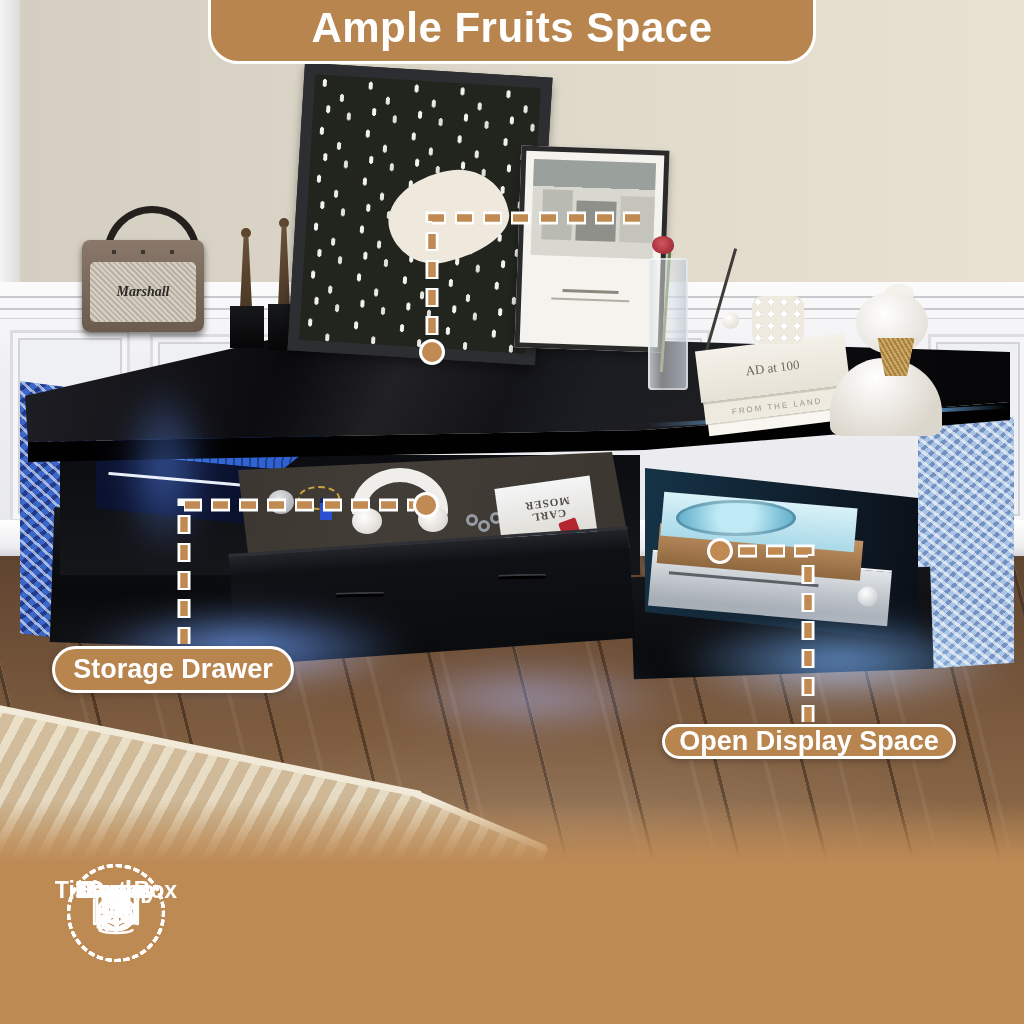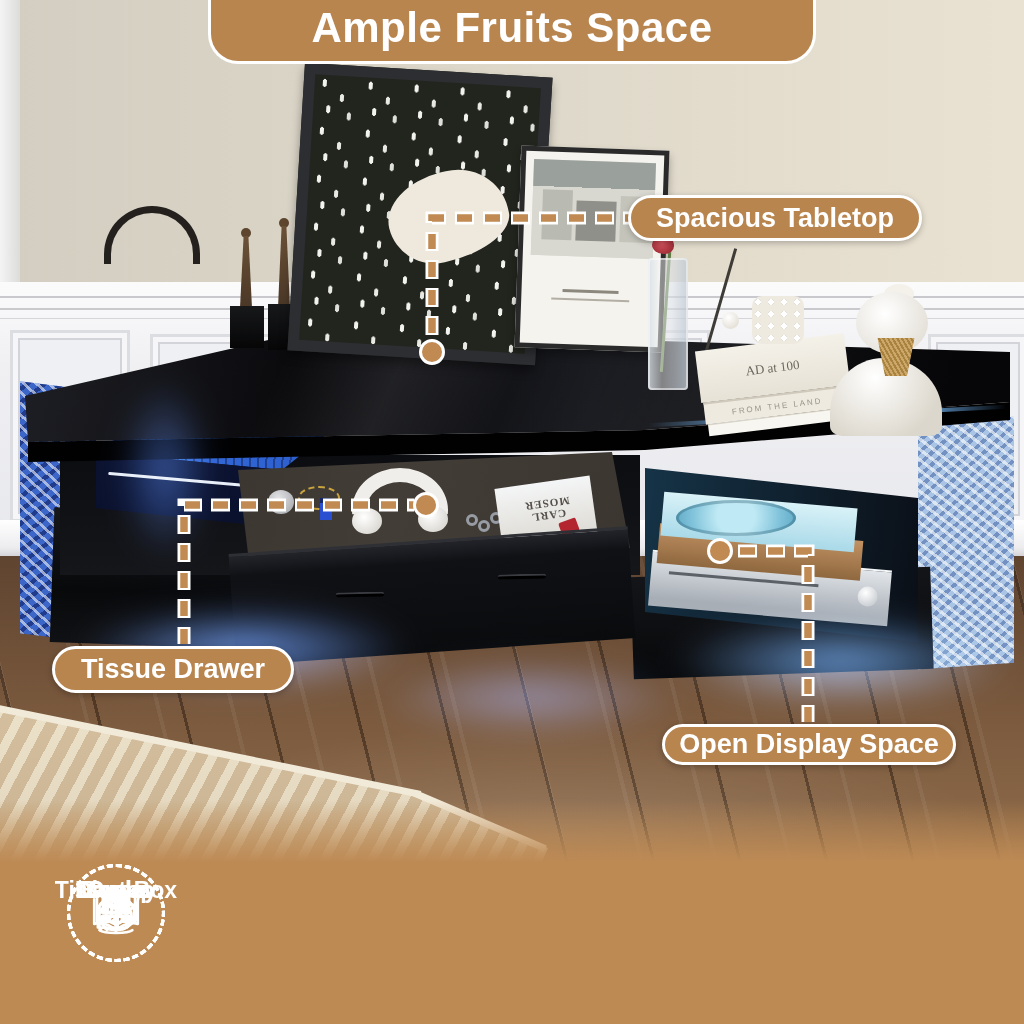--- a/index.html
+++ b/index.html
@@ -198,21 +198,21 @@
   .g3{left:670px;top:616px;width:340px;height:92px;background:radial-gradient(closest-side,rgba(120,180,255,.8),transparent);}
   .g4{left:120px;top:380px;width:90px;height:180px;background:radial-gradient(closest-side,rgba(90,140,255,.5),transparent);}
 
   
   .callout-svg{left:0;top:0;width:1024px;height:1024px;pointer-events:none;}
   .pill{display:flex;align-items:center;justify-content:center;border-radius:999px;
     background:#b8854f;border:3px solid #ffffff;color:#fff;font-weight:bold;
     box-shadow:0 2px 6px rgba(0,0,0,.25);}
   .pill-tabletop{left:628px;top:195px;width:294px;height:46px;font-size:27px;}
   .pill-drawer{left:52px;top:646px;width:242px;height:47px;font-size:27px;}
-  .pill-display{left:662px;top:724px;width:294px;height:41px;font-size:27px;}
+  .pill-display{left:662px;top:724px;width:294px;height:35px;font-size:27px;}
 
   .banner{left:208px;top:-6px;width:608px;height:70px;border:3px solid #fff;border-top:none;
     border-radius:0 0 30px 30px;background:#b8854f;display:flex;align-items:center;justify-content:center;
     color:#fff;font-weight:bold;font-size:42px;letter-spacing:.5px;}
 
   .band{left:0;top:800px;width:1024px;height:224px;
     background:linear-gradient(180deg,rgba(189,138,84,0) 0px,rgba(189,138,84,.7) 42px,#bd8a54 62px);}
   .legend{left:0;top:864px;width:1024px;height:160px;display:flex;justify-content:space-between;padding:0 52px;}
   .legend-item{position:relative;width:128px;display:flex;flex-direction:column;align-items:center;}
   .legend-circle{position:relative;width:98px;height:98px;border:3px dashed rgba(255,255,255,.95);border-radius:50%;
@@ -280,20 +280,26 @@
   <div class="red-tag"></div>
   <div class="drawer-front"></div>
   <div class="handle h1"></div>
   <div class="handle h2"></div>
 
   <div class="slab-top"></div>
   <div class="slab-front"></div>
   <div class="led-line"></div>
 
   <div class="strap"></div>
+  <div class="speaker">
+    <span class="knobs"></span>
+    <span class="grille">
+      <span class="logo">Marshall</span>
+    </span>
+  </div>
   <div class="fig-head fh1"></div>
   <div class="fig-head fh2"></div>
   <div class="figurine fig1"></div>
   <div class="figurine fig2"></div>
   <div class="fig-base fb1"></div>
   <div class="fig-base fb2"></div>
 
   <div class="big-frame"></div>
   <div class="cloth"></div>
   <div class="small-frame">
@@ -343,25 +349,22 @@
       <path d="M184 644 V505 H414" stroke="#ffffff" stroke-width="13" stroke-dasharray="19 9" stroke-dashoffset="2"></path>
       <path d="M184 644 V505 H414" stroke="#c08a52" stroke-width="7.5" stroke-dasharray="15 13"></path>
       <path d="M808 722 V551 H732" stroke="#ffffff" stroke-width="13" stroke-dasharray="19 9" stroke-dashoffset="2"></path>
       <path d="M808 722 V551 H732" stroke="#c08a52" stroke-width="7.5" stroke-dasharray="15 13"></path>
     </g>
     <circle cx="432" cy="352" r="11.5" fill="#c08a52" stroke="#ffffff" stroke-width="3"></circle>
     <circle cx="426" cy="505" r="11.5" fill="#c08a52" stroke="#ffffff" stroke-width="3"></circle>
     <circle cx="720" cy="551" r="11.5" fill="#c08a52" stroke="#ffffff" stroke-width="3"></circle>
   </svg>
 
-  <div class="pill pill-tabletop">
-    <span>Spacious Tabletop</span>
-  </div>
   <div class="pill pill-drawer">
-    <span>Tissue Drawer</span>
+    <span>Storage Drawer</span>
   </div>
   <div class="pill pill-display">
     <span>Open Display Space</span>
   </div>
 
   <div class="banner">
     <span>Ample Fruits Space</span>
   </div>
 
   <div class="band"></div>

